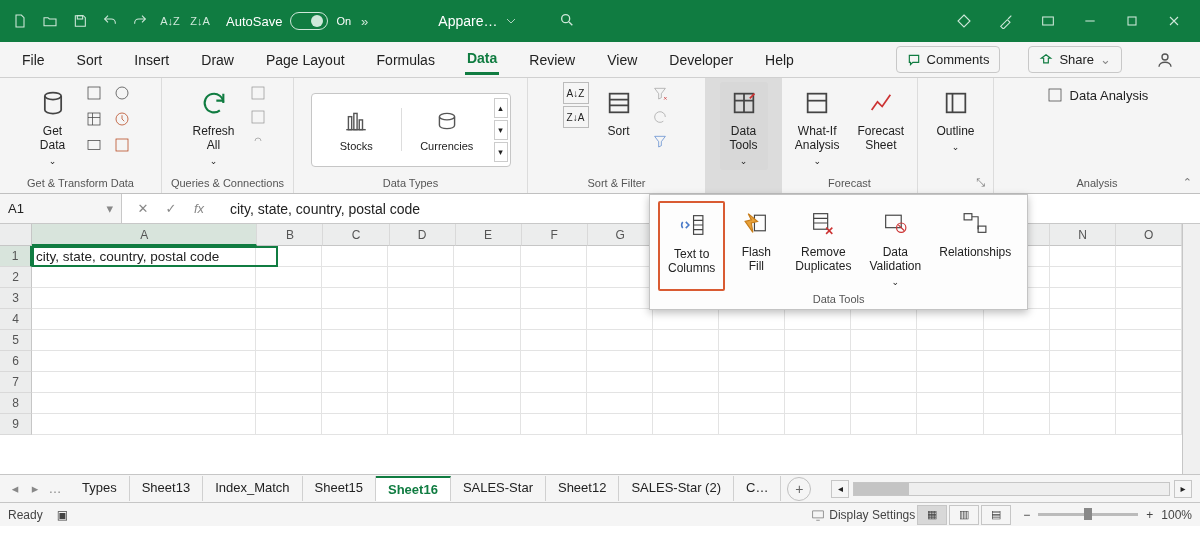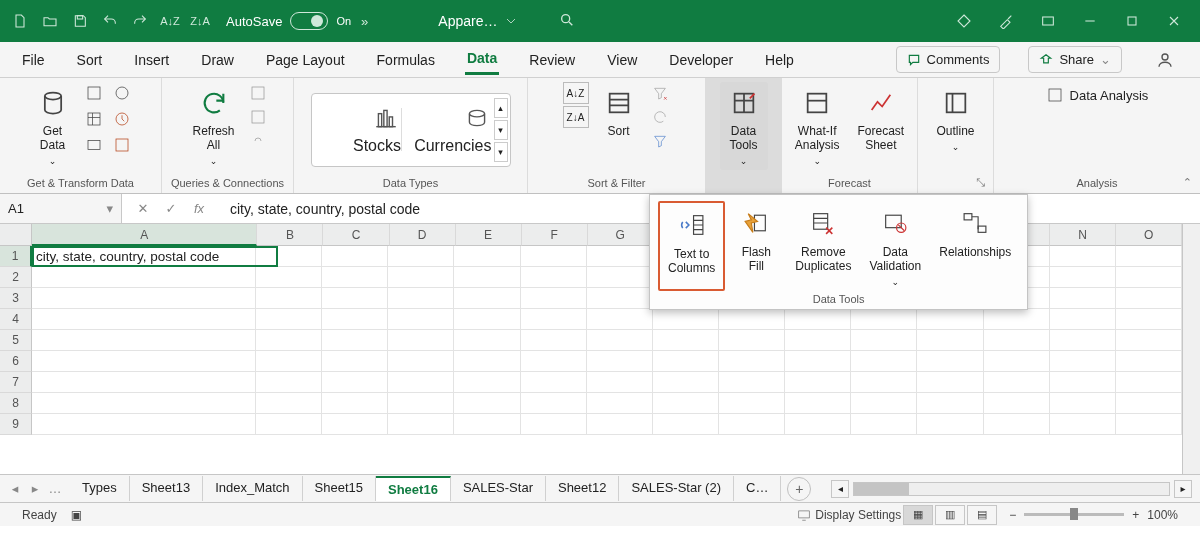--- a/index.html
+++ b/index.html
@@ -25,21 +25,21 @@
 .ribbon-group { border-right:1px solid #dcdcdc; padding:4px 8px 2px; display:flex; flex-direction:column; align-items:center; position:relative; }
 .ribbon-group .label { font-size:11px; color:#555; margin-top:auto; padding-bottom:2px; text-align:center; }
 .ribbon-group .body { display:flex; align-items:flex-start; gap:6px; flex:1; }
 .bigbtn { display:flex; flex-direction:column; align-items:center; gap:4px; padding:4px 6px; font-size:12px; text-align:center; border-radius:3px; min-width:48px; }
 .bigbtn.active { background:#d8d8d8; }
 .bigbtn .ico { width:34px; height:34px; display:flex; align-items:center; justify-content:center; color:#444; }
 .bigbtn svg { width:28px; height:28px; }
 .smallgrid { display:grid; grid-template-columns:auto auto; gap:4px 6px; }
 .smallgrid div { width:22px; height:22px; display:flex; align-items:center; justify-content:center; }
 .gallery { height:74px; width:200px; border:1px solid #c6c6c6; border-radius:4px; display:flex; align-items:center; background:#fff; }
-.gallery .item { flex:1; display:flex; flex-direction:column; align-items:flex-end; gap:6px; font-size:16px; }
+.gallery .item { flex:1; display:flex; flex-direction:column; align-items:center; gap:6px; font-size:11px; }
 .gallery .sep { width:1px; background:#ddd; height:60%; }
 .gallery .arrow { width:18px; display:flex; flex-direction:column; gap:2px; padding:4px 2px; }
 .gallery .arrow div { height:20px; border:1px solid #ccc; display:flex; align-items:center; justify-content:center; font-size:9px; }
 .vstack { display:flex; flex-direction:column; gap:2px; }
 .vstack div { width:22px; height:22px; display:flex; align-items:center; justify-content:center; }
 .ribbon .corner { position:absolute; right:8px; bottom:4px; color:#777; font-size:11px; }
 .tools-popup { position:absolute; left:649px; top:194px; background:#fdfdfd; border:1px solid #c4c4c4; box-shadow:0 3px 8px rgba(0,0,0,.25); padding:6px 8px 4px; z-index:20; }
 .tools-body { display:flex; gap:2px; }
 .tools-popup .bigbtn { min-width:58px; padding:4px 8px; }
 .tools-popup .bigbtn .ico { width:36px; height:36px; }
@@ -66,21 +66,21 @@
 .sheet-tabs { height:28px; background:#f5f5f5; border-top:1px solid #c6c6c6; display:flex; align-items:center; }
 .sheet-nav { display:flex; gap:2px; padding:0 6px; }
 .sheet-nav div { width:18px; text-align:center; color:#888; }
 .sheet-tab { padding:4px 12px; border-right:1px solid #d0d0d0; font-size:13px; cursor:pointer; }
 .sheet-tab.active { background:#fff; color:#107c41; font-weight:600; border-top:2px solid #107c41; }
 .sheet-add { width:24px; height:24px; border:1px solid #c0c0c0; border-radius:50%; margin:0 6px; display:flex; align-items:center; justify-content:center; font-size:14px; color:#666; }
 .hscroll { flex:1; display:flex; align-items:center; padding:0 8px; gap:4px; }
 .hscroll .track { flex:1; height:14px; border:1px solid #c6c6c6; background:#eee; position:relative; }
 .hscroll .thumb { position:absolute; left:0; width:55px; top:0; bottom:0; background:#c4c4c4; }
 .hscroll .arr { width:18px; height:18px; border:1px solid #c6c6c6; text-align:center; font-size:10px; line-height:16px; }
-.statusbar { height:24px; background:#f5f5f5; border-top:1px solid #c6c6c6; display:flex; align-items:center; padding:0 22px; font-size:12px; color:#444; }
+.statusbar { height:24px; background:#f5f5f5; border-top:1px solid #c6c6c6; display:flex; align-items:center; padding:0 8px; font-size:12px; color:#444; }
 .statusbar .spacer { flex:1; }
 .statusbar .viewbtn { width:30px; height:20px; border:1px solid #c6c6c6; margin-left:2px; display:flex; align-items:center; justify-content:center; font-size:11px; }
 .statusbar .zoom { display:flex; align-items:center; gap:8px; margin-left:12px; }
 .statusbar .slider { width:100px; height:3px; background:#bbb; position:relative; }
 .statusbar .slider::after { content:""; position:absolute; width:8px; height:12px; background:#888; left:46px; top:-5px; }
 </style>
 </head>
 <body>
 
 <div class="titlebar">

